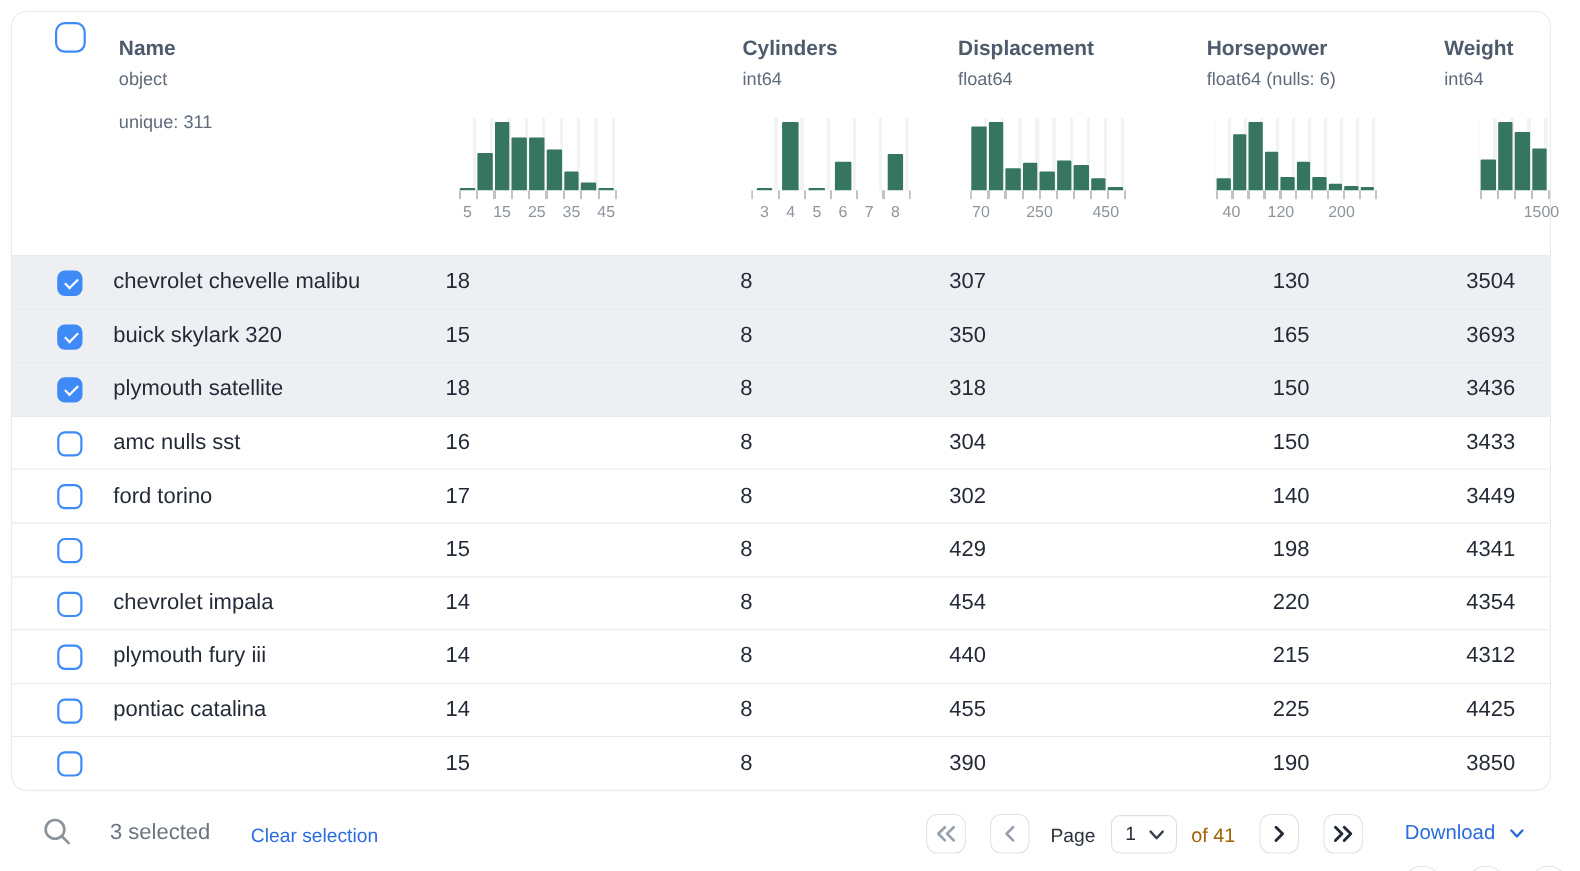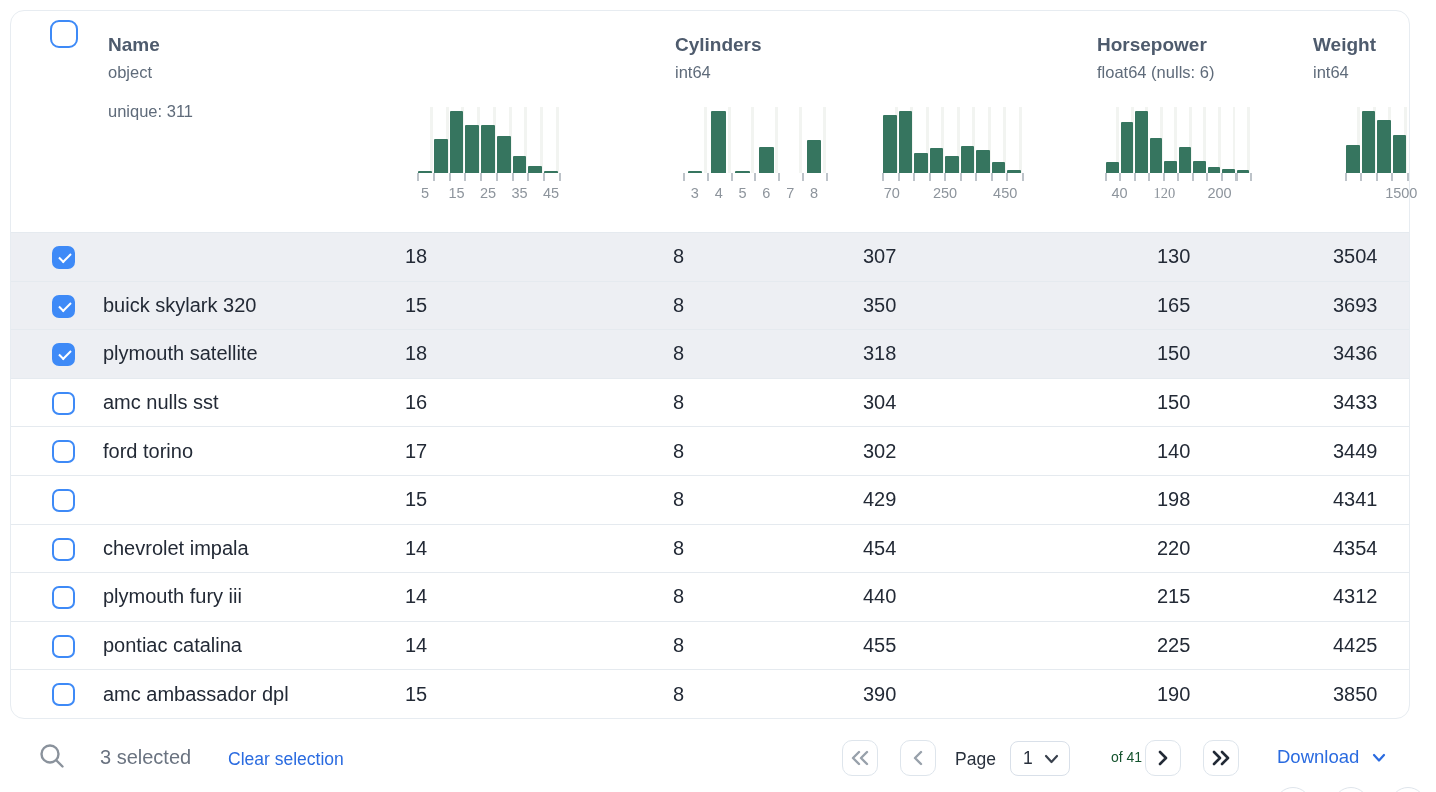--- a/index.html
+++ b/index.html
@@ -109,20 +109,24 @@
     <div class="tickstrip" style="left: 672px; width: 145px; background-image: repeating-linear-gradient(to right, rgb(189, 195, 201) 0px, rgb(189, 195, 201) 2px, transparent 2px, transparent 23.8333px);"></div>
     <div class="ticklabels" style="left:672px;width:143px">
         <span style="left: 8.3%;">3</span>
         <span style="left: 25%;">4</span>
         <span style="left: 41.7%;">5</span>
         <span style="left: 58.3%;">6</span>
         <span style="left: 75%;">7</span>
         <span style="left: 91.7%;">8</span>
       </div>
 
+    <div class="hcol" style="left:860px">
+      <div class="htitle">Displacement</div>
+      <div class="hsub">float64</div>
+    </div>
     <div class="hist" style="left: 871px; width: 140px; padding-left: 1px; background-image: repeating-linear-gradient(to right, transparent 0px, transparent 12.5556px, rgb(242, 244, 241) 12.5556px, rgb(242, 244, 241) 15.5556px);">
         <div class="bar" style="width: 13.5556px; margin-right: 2px; height: 58px;"></div>
         <div class="bar" style="width: 13.5556px; margin-right: 2px; height: 62px;"></div>
         <div class="bar" style="width: 13.5556px; margin-right: 2px; height: 20px;"></div>
         <div class="bar" style="width: 13.5556px; margin-right: 2px; height: 25px;"></div>
         <div class="bar" style="width: 13.5556px; margin-right: 2px; height: 17px;"></div>
         <div class="bar" style="width: 13.5556px; margin-right: 2px; height: 27px;"></div>
         <div class="bar" style="width: 13.5556px; margin-right: 2px; height: 23px;"></div>
         <div class="bar" style="width: 13.5556px; margin-right: 2px; height: 11px;"></div>
         <div class="bar" style="width: 13.5556px; margin-right: 2px; height: 3px;"></div>
@@ -146,21 +150,21 @@
         <div class="bar" style="width: 12.5px; margin-right: 2px; height: 12px;"></div>
         <div class="bar" style="width: 12.5px; margin-right: 2px; height: 26px;"></div>
         <div class="bar" style="width: 12.5px; margin-right: 2px; height: 12px;"></div>
         <div class="bar" style="width: 12.5px; margin-right: 2px; height: 6px;"></div>
         <div class="bar" style="width: 12.5px; margin-right: 2px; height: 4px;"></div>
         <div class="bar" style="width: 12.5px; margin-right: 2px; height: 3px;"></div>
       </div>
     <div class="tickstrip" style="left: 1094px; width: 147px; background-image: repeating-linear-gradient(to right, rgb(189, 195, 201) 0px, rgb(189, 195, 201) 2px, transparent 2px, transparent 14.5px);"></div>
     <div class="ticklabels" style="left:1094px;width:145px">
         <span style="left: 10%;">40</span>
-        <span style="left: 41%; font-family: Liberation Serif, serif;">120</span>
+        <span style="left: 41%;">120</span>
         <span style="left: 79%;">200</span>
       </div>
 
     <div class="hcol" style="left:1302px">
       <div class="htitle">Weight</div>
       <div class="hsub">int64</div>
     </div>
     <div class="hist" style="left: 1334px; width: 62px; padding-left: 1px; background-image: repeating-linear-gradient(to right, transparent 0px, transparent 12.5px, rgb(242, 244, 241) 12.5px, rgb(242, 244, 241) 15.5px);">
         <div class="bar" style="width: 13.5px; margin-right: 2px; height: 28px;"></div>
         <div class="bar" style="width: 13.5px; margin-right: 2px; height: 62px;"></div>
@@ -170,20 +174,21 @@
     <div class="tickstrip" style="left: 1334px; width: 64px; background-image: repeating-linear-gradient(to right, rgb(189, 195, 201) 0px, rgb(189, 195, 201) 2px, transparent 2px, transparent 15.5px);"></div>
     <div class="ticklabels" style="left:1368px;width:62px">
         <span style="left: 36%;">1500</span>
         <span style="left: 122%;">3500</span>
       </div>
   </div>
 
   <div class="tbody" id="tbody">
   <div class="row selected">
     <div class="cb checked"></div>
+    <div class="cell c-name">chevrolet chevelle malibu</div>
     <div class="cell c-mpg">18</div>
     <div class="cell c-cyl">8</div>
     <div class="cell c-disp">307</div>
     <div class="cell c-hp">130</div>
     <div class="cell c-wt">3504</div>
   </div>
 
   <div class="row selected">
     <div class="cb checked"></div>
     <div class="cell c-name">buick skylark 320</div>
@@ -258,21 +263,20 @@
     <div class="cell c-name">pontiac catalina</div>
     <div class="cell c-mpg">14</div>
     <div class="cell c-cyl">8</div>
     <div class="cell c-disp">455</div>
     <div class="cell c-hp">225</div>
     <div class="cell c-wt">4425</div>
   </div>
 
   <div class="row">
     <div class="cb"></div>
-    <div class="cell c-name">amc ambassador dpl</div>
     <div class="cell c-mpg">15</div>
     <div class="cell c-cyl">8</div>
     <div class="cell c-disp">390</div>
     <div class="cell c-hp">190</div>
     <div class="cell c-wt">3850</div>
   </div>
 </div>
 </div>
 
 <svg style="position:absolute;left:38px;top:742px" width="28" height="28" viewBox="0 0 28 28">
@@ -293,21 +297,21 @@
     <polyline points="11,2 5,8 11,14" fill="none" stroke="#98a1ab" stroke-width="2.4" stroke-linecap="round" stroke-linejoin="round"></polyline>
   </svg>
 </div>
 <div class="ftext" style="left:955px;top:749px;font-size:17.5px;color:#28303c">Page</div>
 <div class="pselect">
   <span class="val">1</span>
   <svg width="15" height="10" viewBox="0 0 15 10">
     <polyline points="2,2 7.5,8 13,2" fill="none" stroke="#39414d" stroke-width="2.2" stroke-linecap="round" stroke-linejoin="round"></polyline>
   </svg>
 </div>
-<div class="ftext" style="left:1111px;top:749px;font-size:14px;color:#14532d">of 41</div>
+<div class="ftext" style="left:1083px;top:749px;font-size:18px;color:#a16207">of 41</div>
 <div class="pbtn" style="left:1145px">
   <svg width="16" height="16" viewBox="0 0 16 16">
     <polyline points="5,2 11,8 5,14" fill="none" stroke="#222a36" stroke-width="2.6" stroke-linecap="round" stroke-linejoin="round"></polyline>
   </svg>
 </div>
 <div class="pbtn" style="left:1203px">
   <svg width="20" height="16" viewBox="0 0 20 16">
     <polyline points="3,2 9,8 3,14" fill="none" stroke="#222a36" stroke-width="2.6" stroke-linecap="round" stroke-linejoin="round"></polyline>
     <polyline points="11,2 17,8 11,14" fill="none" stroke="#222a36" stroke-width="2.6" stroke-linecap="round" stroke-linejoin="round"></polyline>
   </svg>

